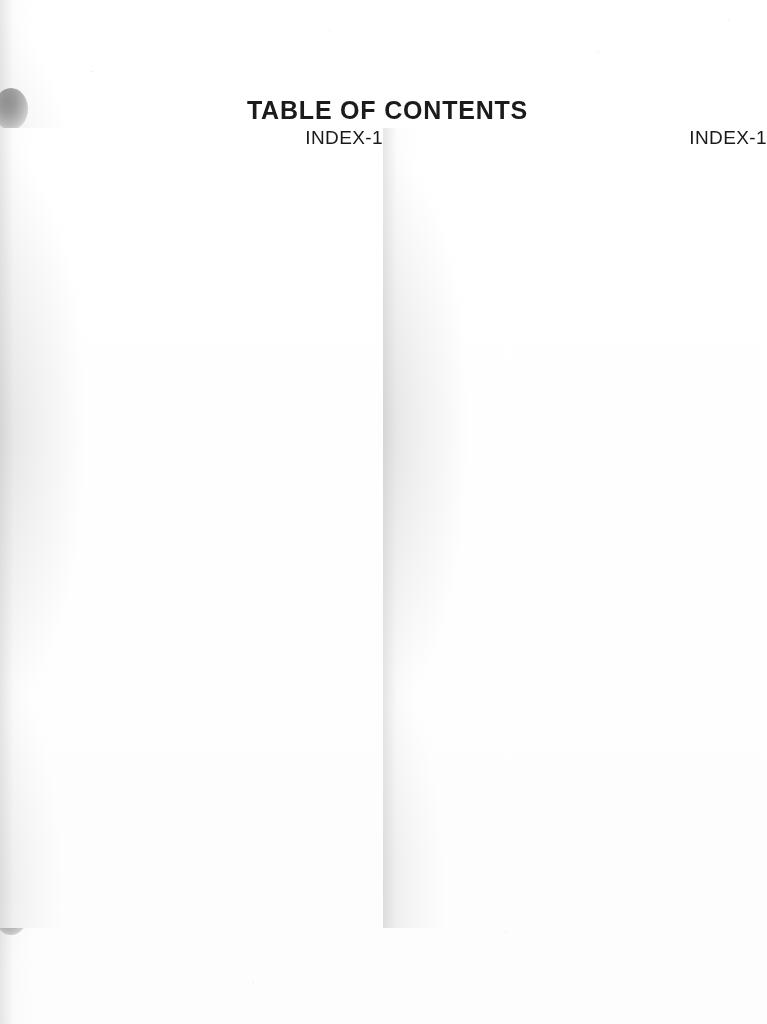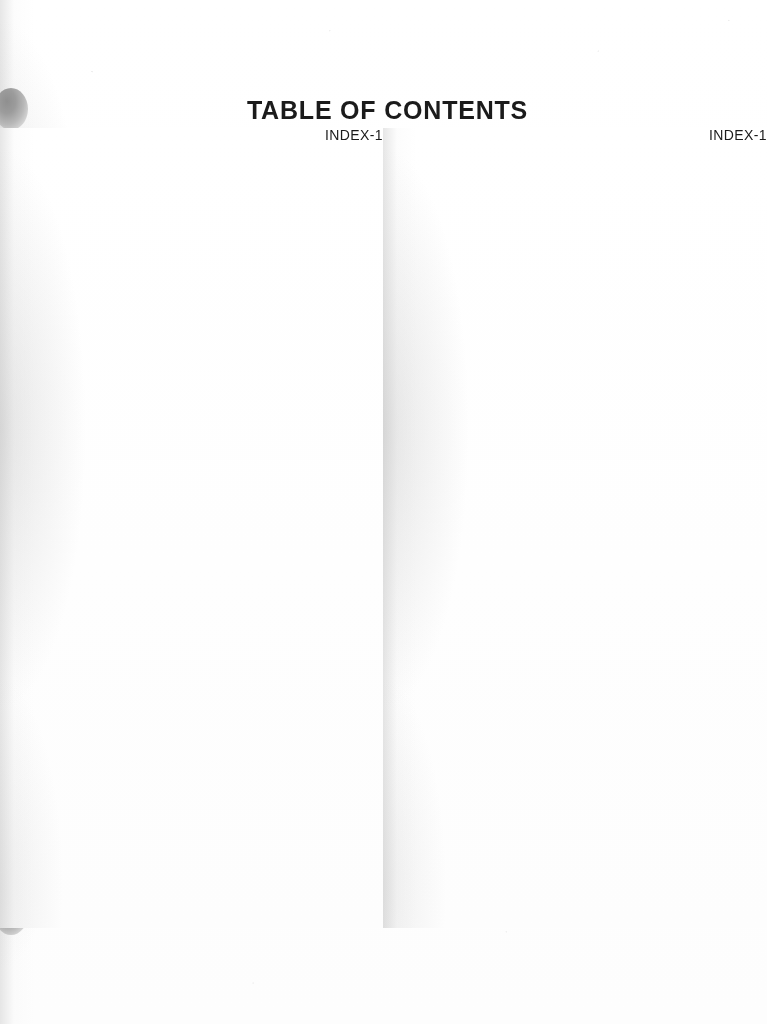--- a/index.html
+++ b/index.html
@@ -144,21 +144,21 @@
     margin-bottom: 1.5px;
     letter-spacing: .1px;
   }
 
   .entry.index {
     font-size: 15.5px;
     font-weight: bold;
     margin-top: 11px;
     letter-spacing: .4px;
   }
-  .entry.index .page { font-weight: normal; font-size: 14px; padding-left: 16px; }
+  .entry.index .page { font-weight: normal; font-size: 19px; padding-left: 16px; }
   .entry.index .leader::after { bottom: 4px; }
 
   
   .col-left  .entry .page { min-width: 54px; }
   .col-right .entry .page { min-width: 54px; }
   .col-left  .entry.index .page,
   .col-right .entry.index .page { min-width: 0; }
 
   
   .col-right .entry { filter: none; }

